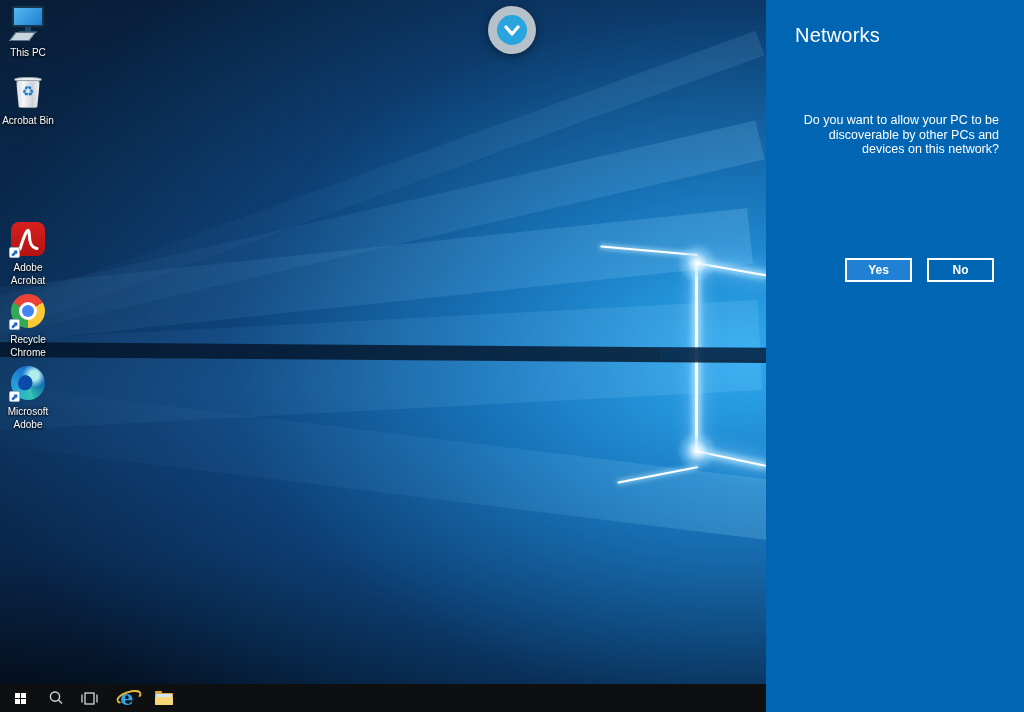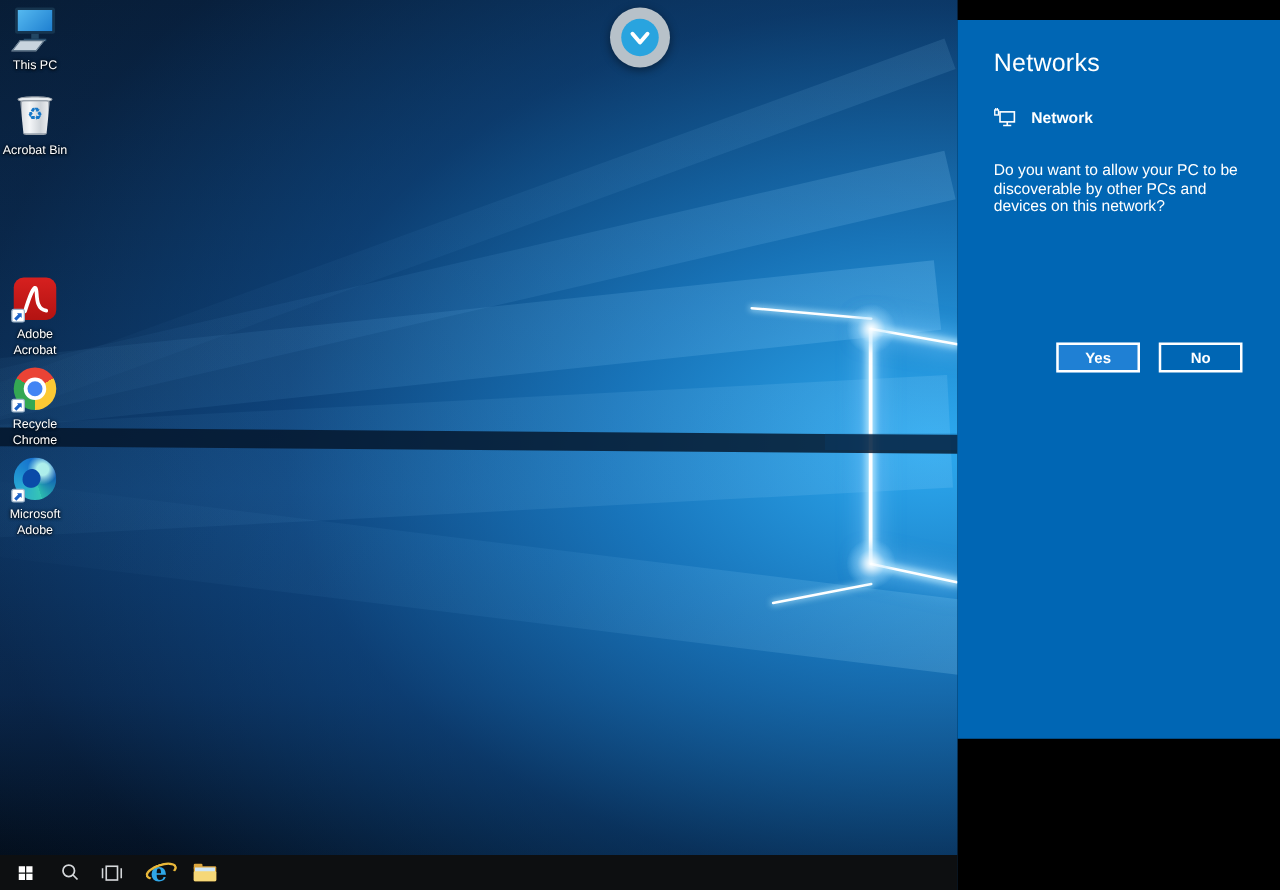--- a/index.html
+++ b/index.html
@@ -111,27 +111,27 @@
   .win-flag span{background:#fff;}
   .ie-e{position:relative;font-family:"DejaVu Serif",serif;font-weight:bold;font-size:21px;color:#2fa7e8;line-height:20px;}
   .ie-ring{position:absolute;left:-4px;top:3px;width:26px;height:12px;border:2px solid #e8b73a;border-radius:50%;
     border-bottom-color:transparent;transform:rotate(-18deg);}
   .folder-back{position:absolute;left:0;top:3px;width:18px;height:12px;background:#dca63e;border-radius:1px;}
   .folder-tab{position:absolute;left:0;top:1px;width:7px;height:4px;background:#dca63e;border-radius:1px 1px 0 0;}
   .folder-inner{position:absolute;left:1px;top:4px;width:16px;height:4px;background:#cfe6f7;}
   .folder-front{position:absolute;left:0;top:7px;width:18px;height:8px;background:#f6d878;border-radius:1px;}
 
   
-  #net-panel{position:absolute;left:766px;top:16px;width:258px;height:575px;background:#0066b4;color:#fff;}
+  #net-panel{position:absolute;left:766px;top:0;width:258px;height:712px;background:#0066b4;color:#fff;}
   #net-title{position:absolute;left:29px;top:24px;font-size:20px;font-weight:400;letter-spacing:.2px;}
   #net-item{position:absolute;left:29px;top:66px;width:200px;height:24px;display:flex;align-items:center;cursor:pointer;}
   #net-item .glyph{width:18px;height:17px;margin-right:12px;}
   #net-item .nlabel{font-size:12.5px;font-weight:bold;}
   .net-para{position:absolute;left:29px;width:204px;font-size:12.5px;line-height:14.7px;color:#fff;}
-  #net-q{top:113px;}
+  #net-q{top:113px;text-align:right;}
   #net-rec{top:172px;}
   .net-btn{position:absolute;top:258px;width:67px;height:24px;border:2px solid #fff;
     font-family:"Liberation Sans",sans-serif;font-size:12px;font-weight:bold;color:#fff;
     display:flex;align-items:center;justify-content:center;cursor:pointer;}
   #btn-yes{left:79px;background:#1f80d4;}
   #btn-no{left:161px;background:transparent;}
 </style>
 </head>
 <body>
 
@@ -242,31 +242,20 @@
           <div class="folder-back"></div>
           <div class="folder-inner"></div>
           <div class="folder-front"></div>
       </div>
     </div>
   </div>
 
   <div id="net-panel">
     <div id="net-title">Networks</div>
 
-    <div id="net-item">
-      <svg class="glyph" viewBox="0 0 18 17">
-        <rect x="5" y="3.5" width="11.5" height="8" fill="none" stroke="#ffffff" stroke-width="1.3"></rect>
-        <line x1="10.8" y1="11.5" x2="10.8" y2="14" stroke="#ffffff" stroke-width="1.3"></line>
-        <line x1="7.5" y1="14.4" x2="14" y2="14.4" stroke="#ffffff" stroke-width="1.3"></line>
-        <rect x="0.8" y="2" width="3" height="4" fill="none" stroke="#ffffff" stroke-width="1.1"></rect>
-        <line x1="1.6" y1="0.4" x2="1.6" y2="2" stroke="#ffffff" stroke-width="1"></line>
-        <line x1="2.9" y1="0.4" x2="2.9" y2="2" stroke="#ffffff" stroke-width="1"></line>
-      </svg>
-      <span class="nlabel">Network</span>
-    </div>
 
     <div class="net-para" id="net-q">Do you want to allow your PC to be discoverable by other PCs and devices on this network?</div>
 
     <div class="net-btn" id="btn-yes">Yes</div>
     <div class="net-btn" id="btn-no">No</div>
   </div>
 
 </div>
 
 </body></html>

